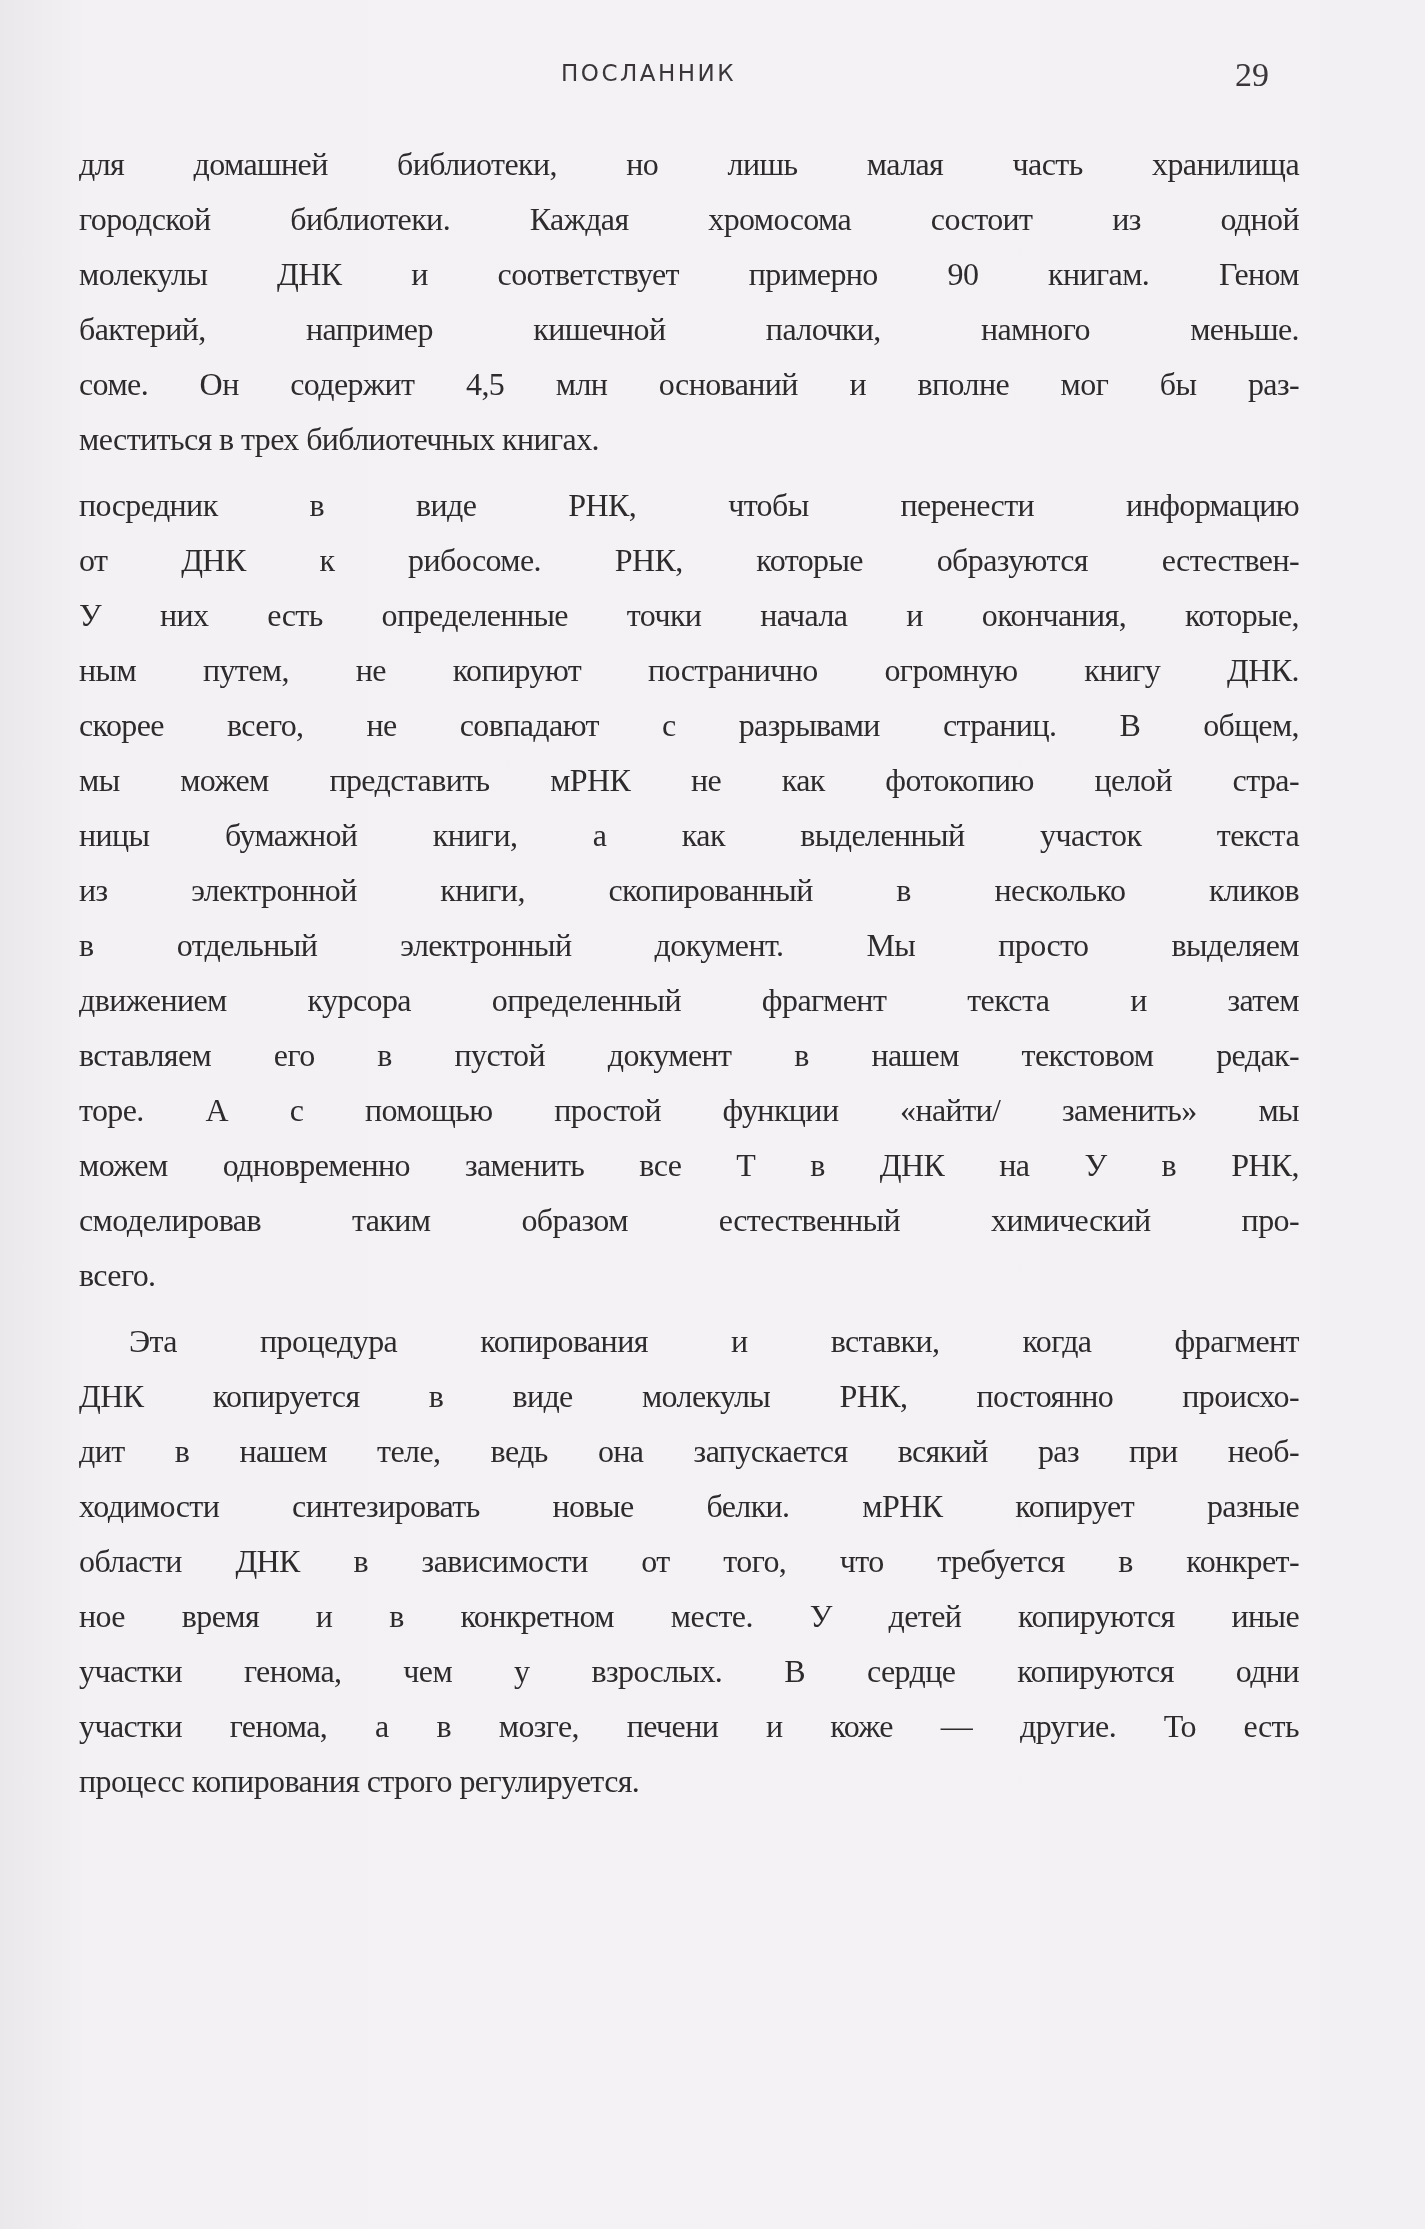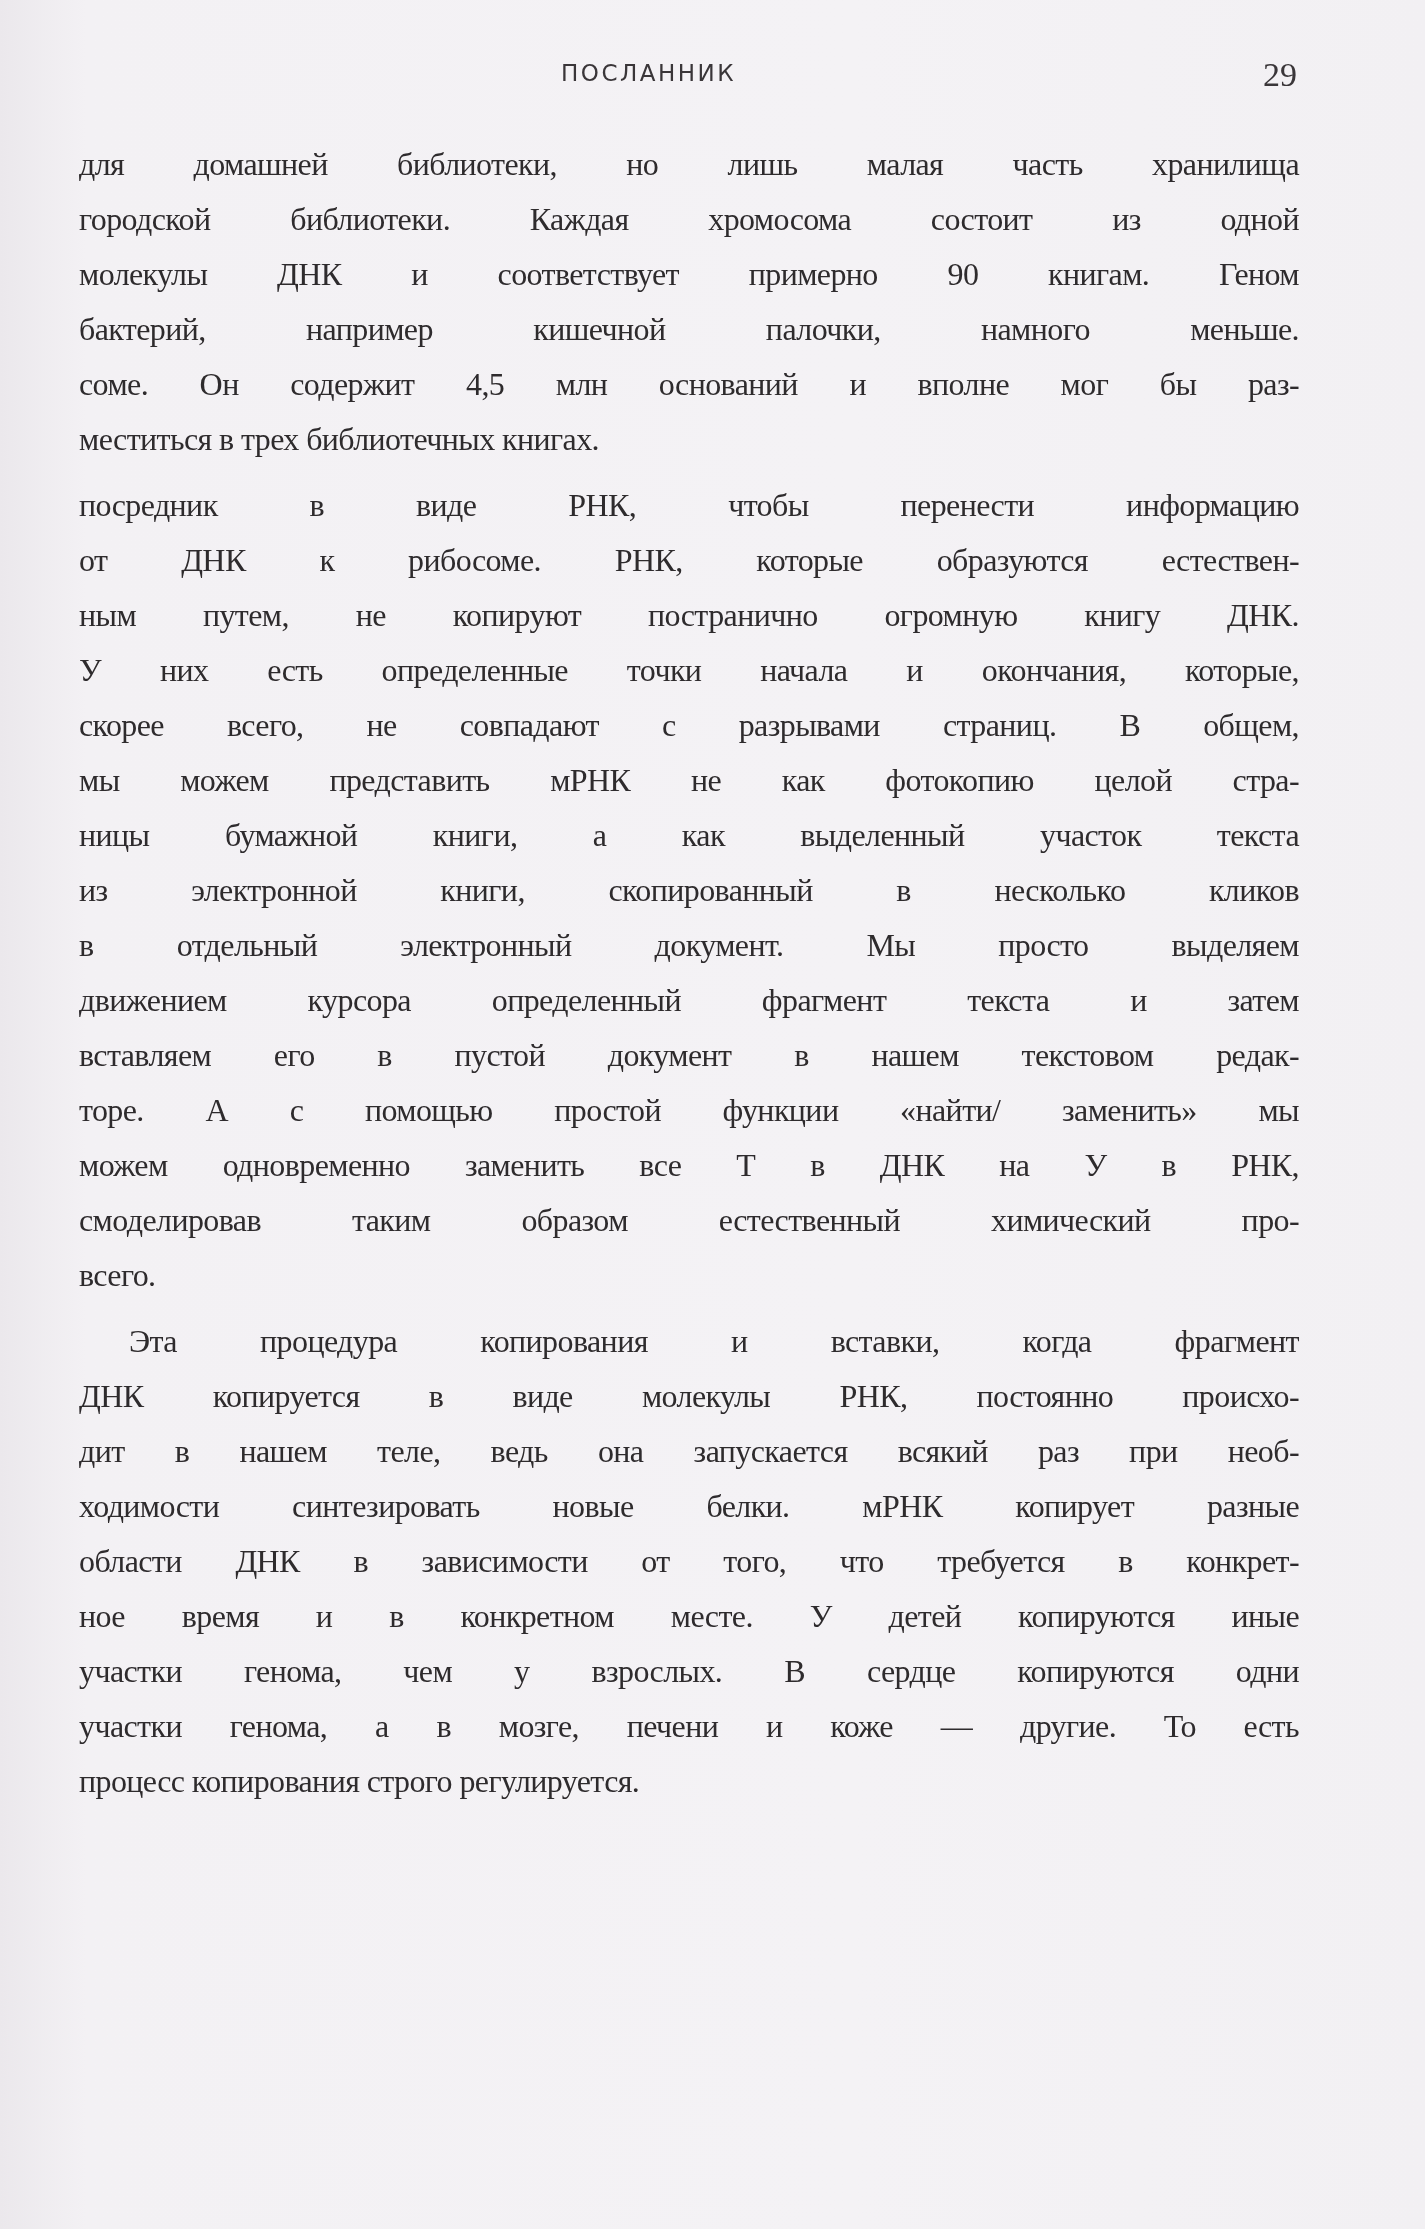--- a/index.html
+++ b/index.html
@@ -50,21 +50,20 @@
       letter-spacing: 2.5px;
       color: #3a3639;
       font-weight: normal;
     }
     .page-number {
       position: absolute;
       left: 1235px;
       top: -4px;
       font-size: 34px;
       color: #3a3639;
-      margin-left: 28px;
     }
     .body-text {
       position: absolute;
       left: 79px;
       top: 137px;
       width: 1220px;
     }
     .line {
       display: block;
       white-space: nowrap;
@@ -108,22 +107,22 @@
       <span class="line">бактерий, например кишечной палочки, намного меньше.</span>
       <span class="line">соме. Он содержит 4,5 млн оснований и вполне мог бы раз-</span>
       <span class="line last">меститься в трех библиотечных книгах.</span>
     </div>
 
     <div class="paragraph-gap"></div>
 
     <div>
       <span class="line">посредник в виде РНК, чтобы перенести информацию</span>
       <span class="line">от ДНК к рибосоме. РНК, которые образуются естествен-</span>
+      <span class="line">У них есть определенные точки начала и окончания, которые,</span>
       <span class="line">ным путем, не копируют постранично огромную книгу ДНК.</span>
-      <span class="line">У них есть определенные точки начала и окончания, которые,</span>
       <span class="line">скорее всего, не совпадают с разрывами страниц. В общем,</span>
       <span class="line">мы можем представить мРНК не как фотокопию целой стра-</span>
       <span class="line">ницы бумажной книги, а как выделенный участок текста</span>
       <span class="line">из электронной книги, скопированный в несколько кликов</span>
       <span class="line">в отдельный электронный документ. Мы просто выделяем</span>
       <span class="line">движением курсора определенный фрагмент текста и затем</span>
       <span class="line">вставляем его в пустой документ в нашем текстовом редак-</span>
       <span class="line">торе. А с помощью простой функции «найти/ заменить» мы</span>
       <span class="line">можем одновременно заменить все Т в ДНК на У в РНК,</span>
       <span class="line">смоделировав таким образом естественный химический про-</span>

